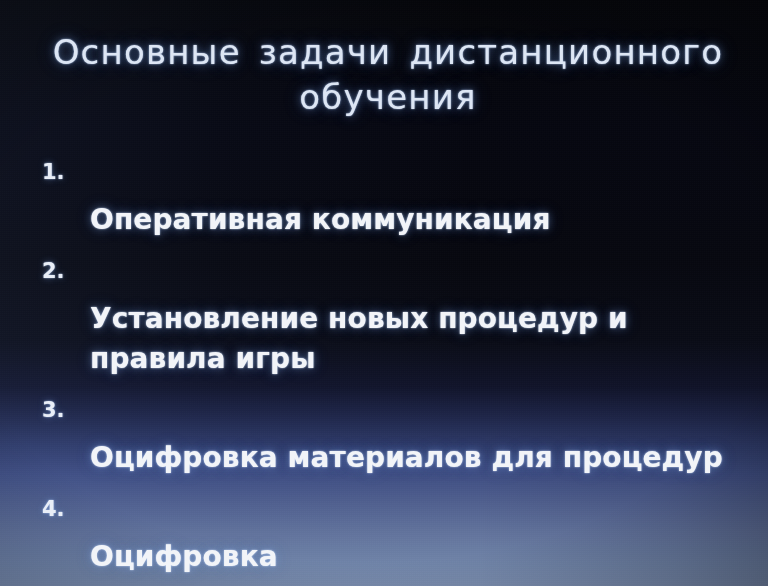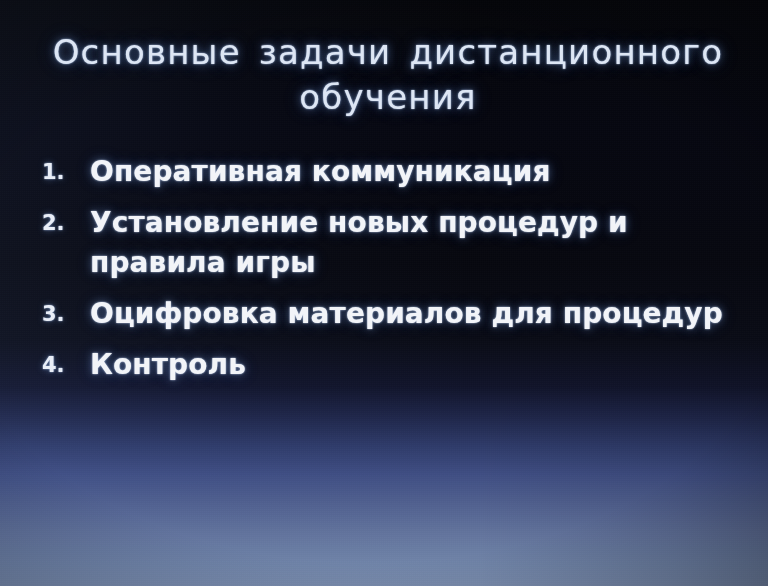--- a/index.html
+++ b/index.html
@@ -130,20 +130,21 @@
     flex: 1 1 auto;
     color: #f2f4f8;
     font-size: 28px;
     font-weight: 600;
     line-height: 40px;
     letter-spacing: 0.1px;
     text-shadow:
       0 0 2px rgba(215,230,255,0.9),
       0 0 8px rgba(130,170,235,0.45),
       0 0 17px rgba(60,100,180,0.22);
+    margin-top: 48px;
   }
 </style>
 </head>
 <body>
 
 <div id="screen">
 
   <div id="tint-overlay"></div>
   <div id="grain-overlay"></div>
   <div id="vignette-overlay"></div>
@@ -165,18 +166,18 @@
         <span class="task-text">Установление новых процедур и правила игры</span>
       </div>
 
       <div class="task-item">
         <span class="task-marker">3.</span>
         <span class="task-text">Оцифровка материалов для процедур</span>
       </div>
 
       <div class="task-item">
         <span class="task-marker">4.</span>
-        <span class="task-text">Контроль</span>
+        <span class="task-text">Оцифровка</span>
       </div>
 
     </div>
   </div>
 </div>
 
 </body></html>

